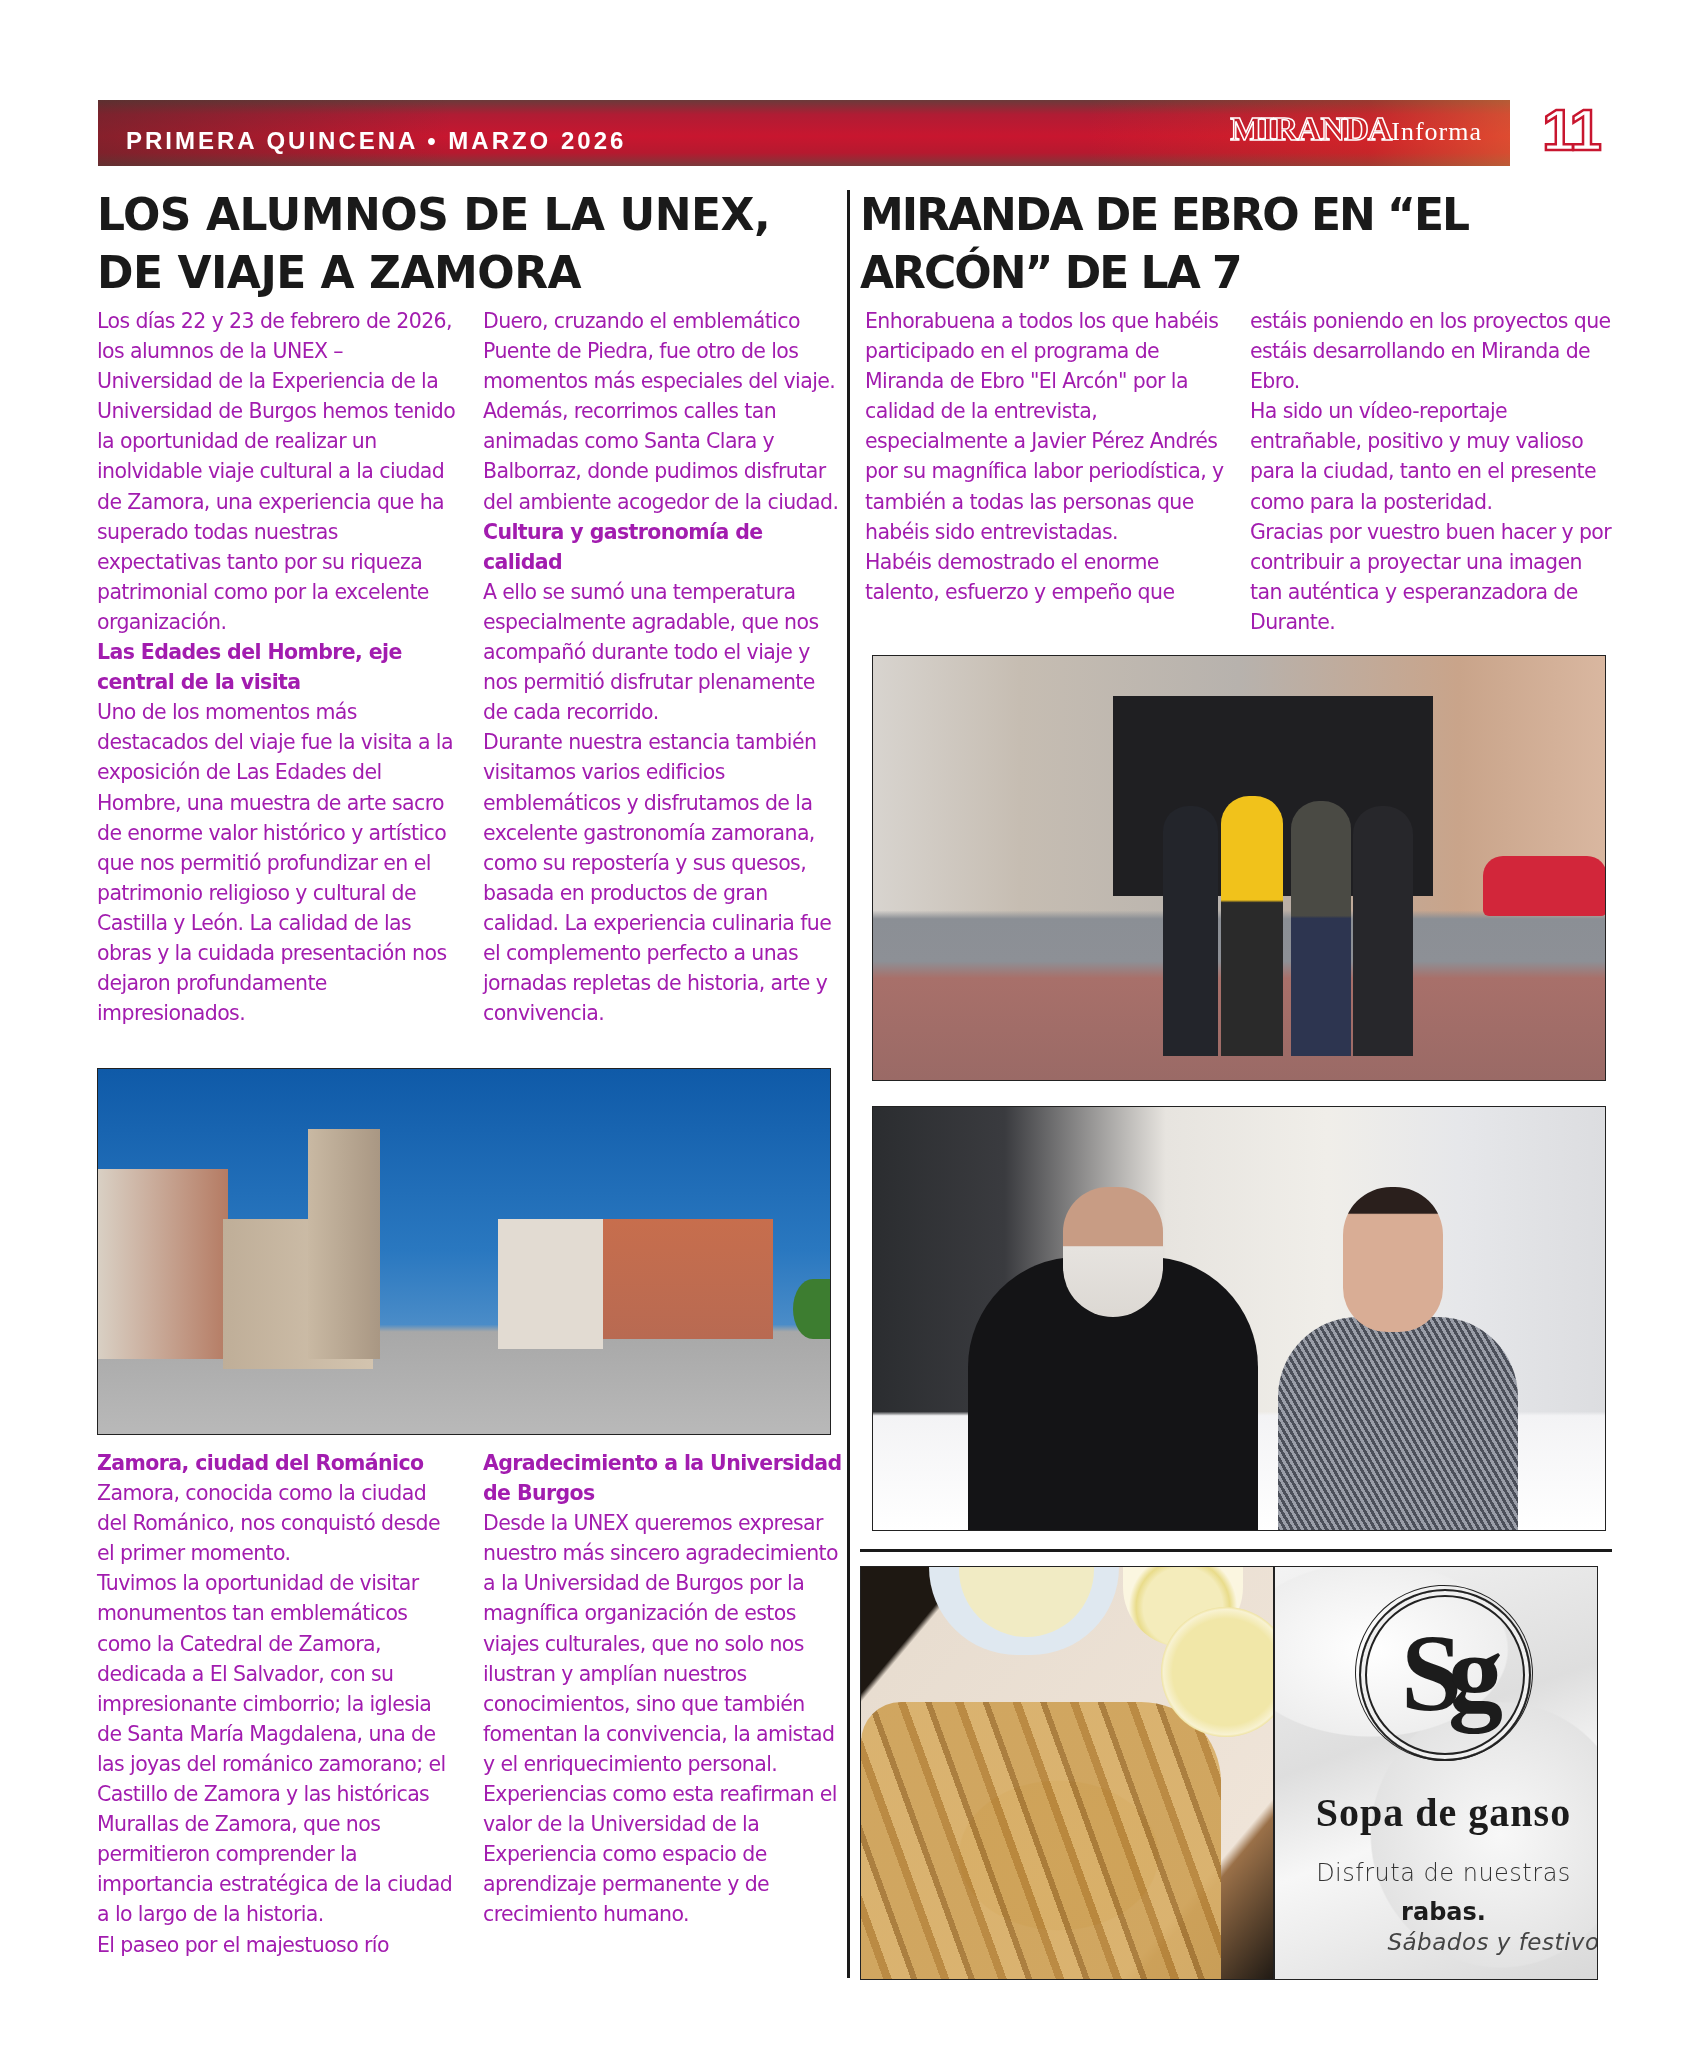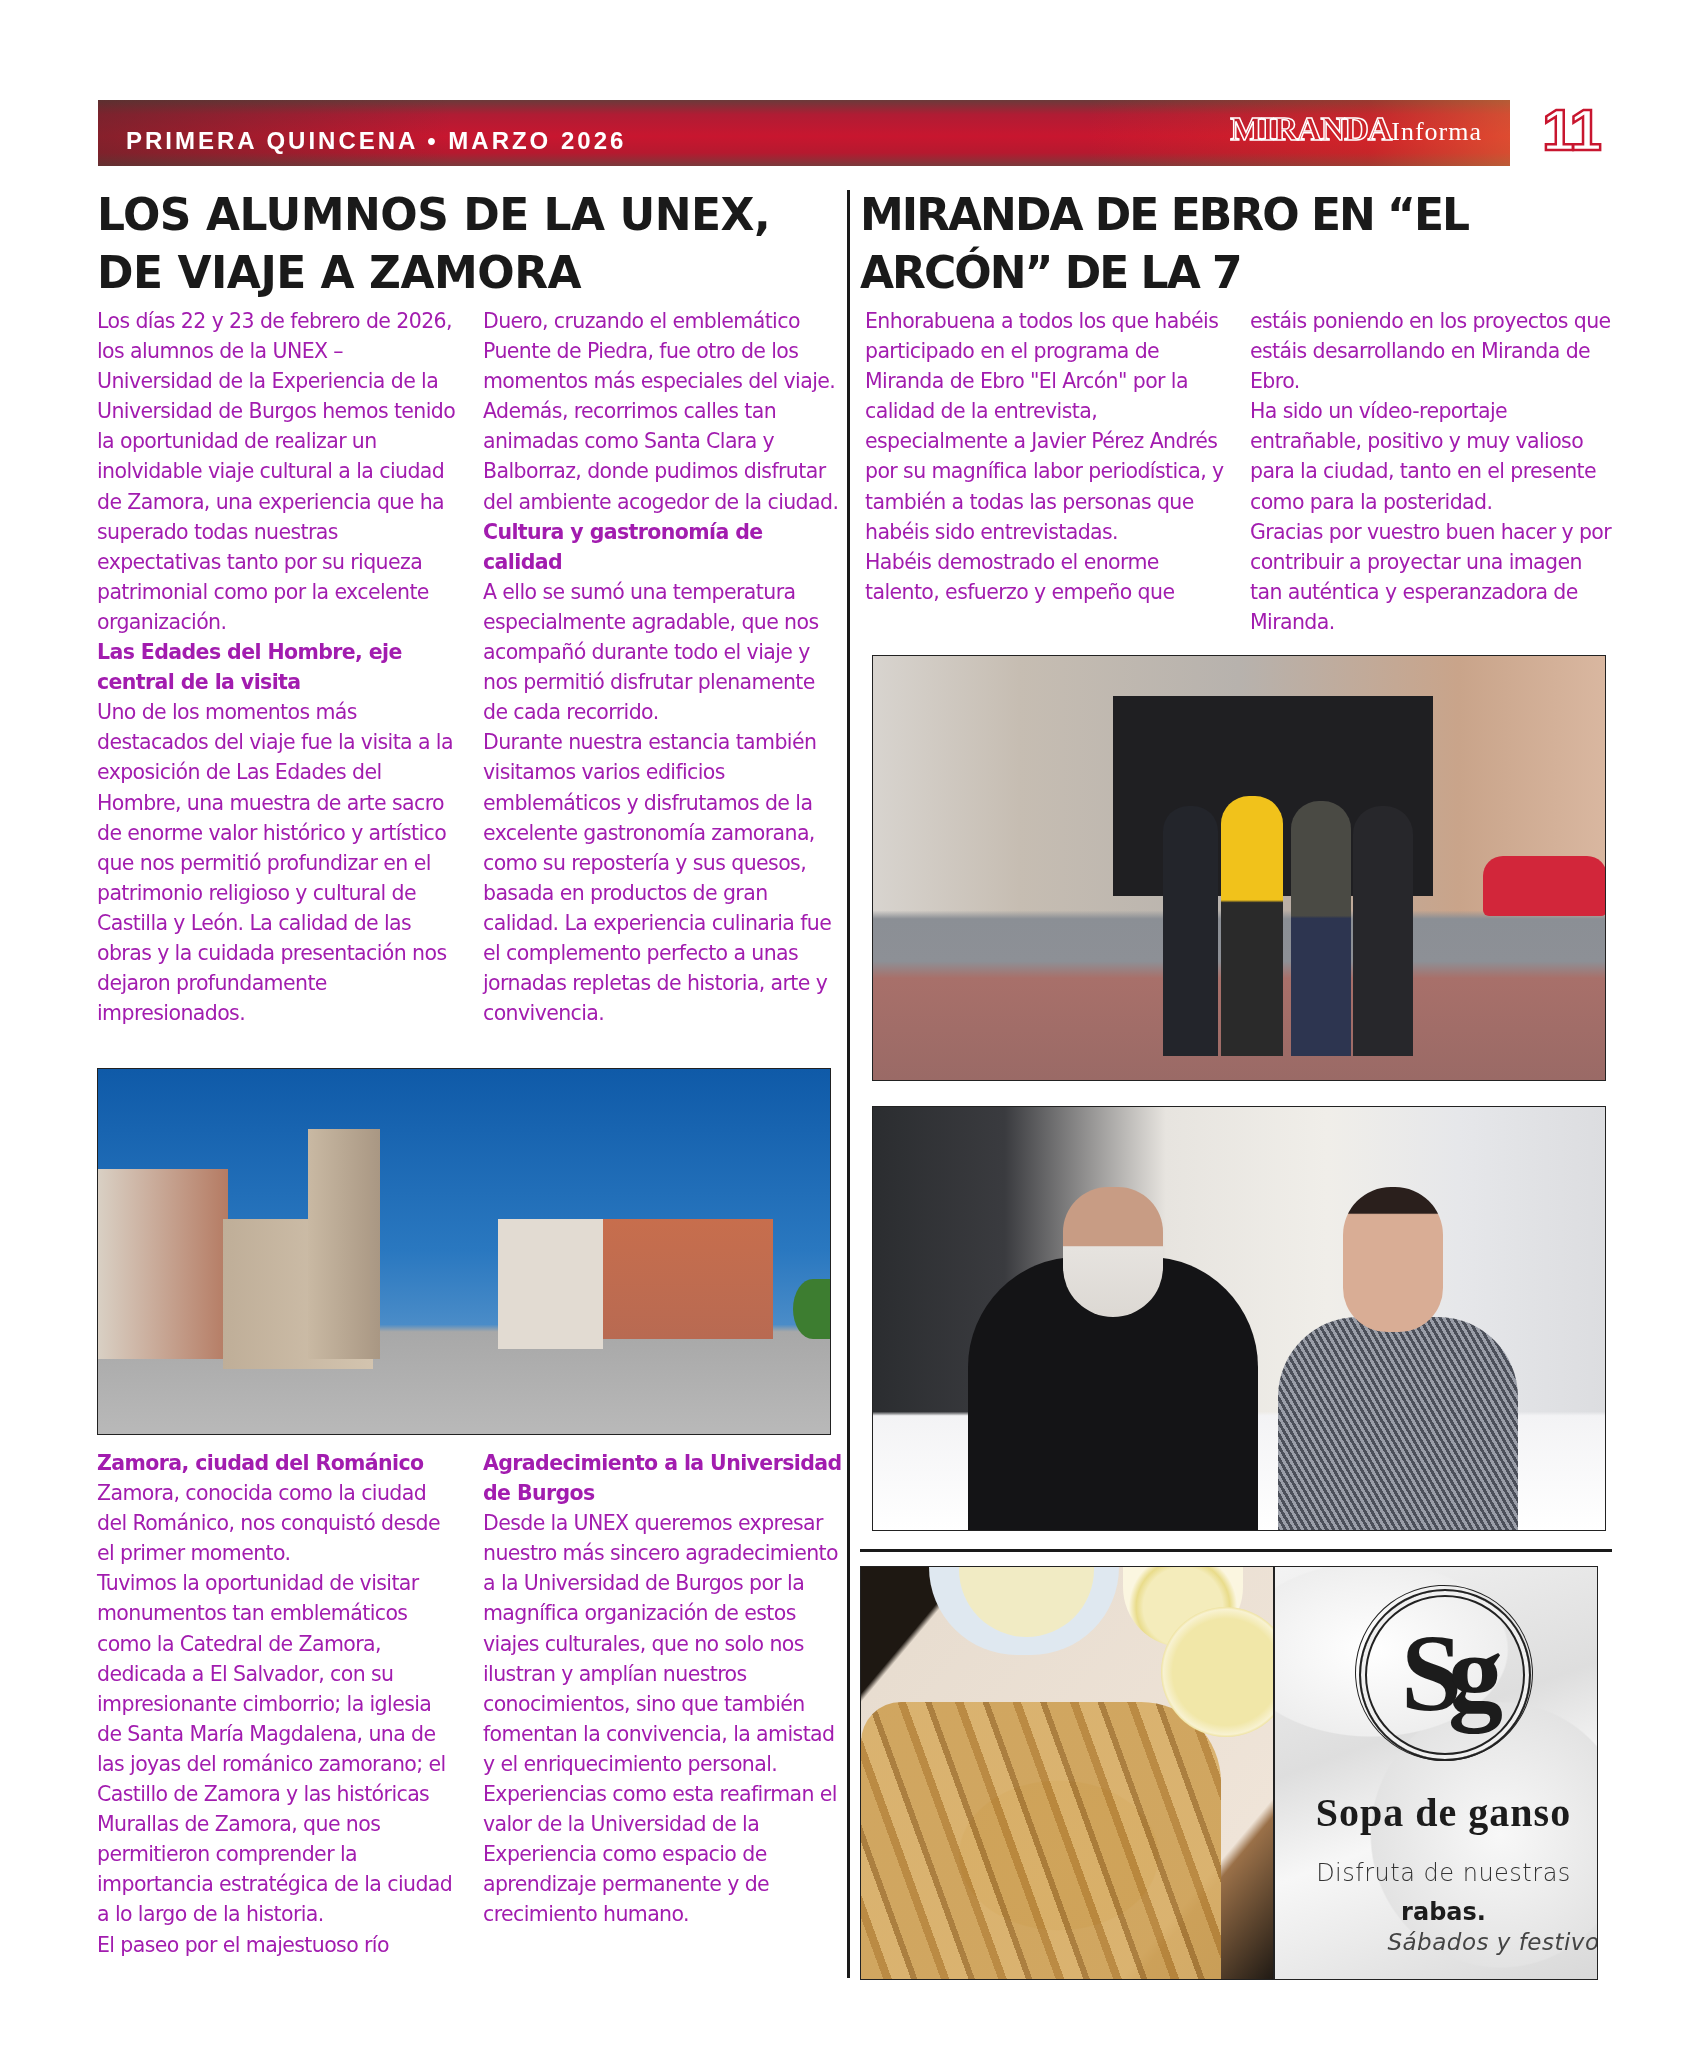--- a/index.html
+++ b/index.html
@@ -208,21 +208,21 @@
 <h1 class="headline headline-right">MIRANDA DE EBRO EN “EL ARCÓN” DE LA 7</h1>
 
 <div class="col col-r1">
   <p>Enhorabuena a todos los que habéis participado en el programa de Miranda de Ebro "El Arcón"  por la calidad de la entrevista, especialmente a Javier Pérez Andrés por su magnífica labor periodística, y también a todas las personas que habéis sido entrevistadas.</p>
   <p>Habéis demostrado el enorme talento, esfuerzo y empeño que</p>
 </div>
 
 <div class="col col-r2">
   <p>estáis poniendo en los proyectos que estáis desarrollando en Miranda de Ebro.</p>
   <p>Ha sido un vídeo-reportaje entrañable, positivo y muy valioso para la ciudad, tanto en el presente como para la posteridad.</p>
-  <p>Gracias por vuestro buen hacer y por contribuir a proyectar una imagen tan auténtica y esperanzadora de Miranda.</p>
+  <p>Gracias por vuestro buen hacer y por contribuir a proyectar una imagen tan auténtica y esperanzadora de Durante.</p>
 </div>
 
 <div class="photo photo-group" title="Cuatro hombres posando delante de una locomotora">
   <div class="loco"></div>
   <div class="car"></div>
   <div class="p1"></div>
   <div class="p2"></div>
   <div class="p3"></div>
   <div class="p4"></div>
 </div>

